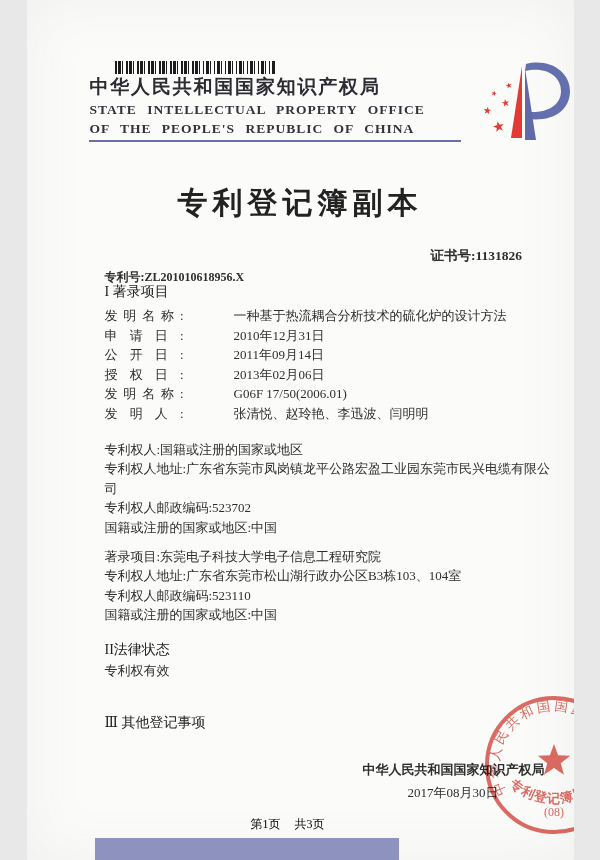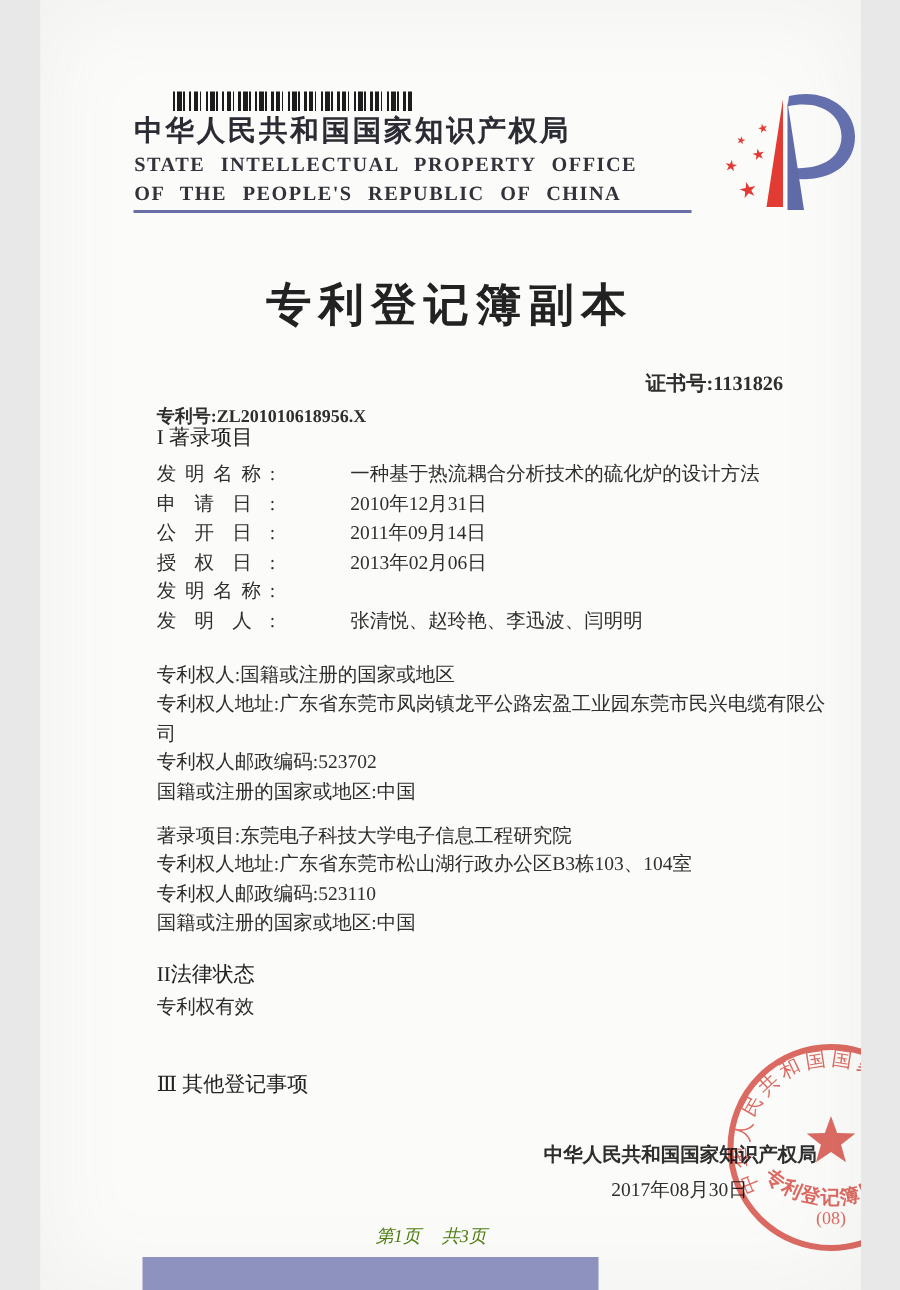--- a/index.html
+++ b/index.html
@@ -40,21 +40,21 @@
   
   .h2{left:78px;top:641px;}
   .legal-status{left:78px;top:662px;font-size:13px;}
   .h3{left:78px;top:714px;}
   
   .sig-office{left:336px;top:761px;font-size:13px;font-weight:600;}
   .sig-date{left:381px;top:784px;font-size:13px;}
   
   .seal{left:452px;top:690px;width:150px;height:150px;opacity:.82;mix-blend-mode:multiply;}
   
-  .footer{left:224px;top:816px;font-size:12px;color:#4d7c0f;font-style:italic;}
+  .footer{left:224px;top:816px;font-size:12px;color:#000000;}
   .footer span{margin-right:14px;}
   .bottom-bar{left:68px;top:838px;width:304px;height:22px;background:#8d92bf;}
 </style>
 </head>
 <body>
 
 <div id="page">
 
   <div class="abs barcode"></div>
   <div class="abs office-cn">中华人民共和国国家知识产权局</div>
@@ -93,20 +93,21 @@
     <div class="frow">
       <span class="flabel">公开日:</span>
       <span class="fvalue">2011年09月14日</span>
     </div>
     <div class="frow">
       <span class="flabel">授权日:</span>
       <span class="fvalue">2013年02月06日</span>
     </div>
     <div class="frow">
       <span class="flabel">发明名称:</span>
+      <span class="fvalue">G06F 17/50(2006.01)</span>
     </div>
     <div class="frow">
       <span class="flabel">发明人:</span>
       <span class="fvalue">张清悦、赵玲艳、李迅波、闫明明</span>
     </div>
   </div>
 
   <div class="abs patentee p0">
     <div>专利权人:国籍或注册的国家或地区</div>
     <div>专利权人地址:广东省东莞市凤岗镇龙平公路宏盈工业园东莞市民兴电缆有限公司</div>

